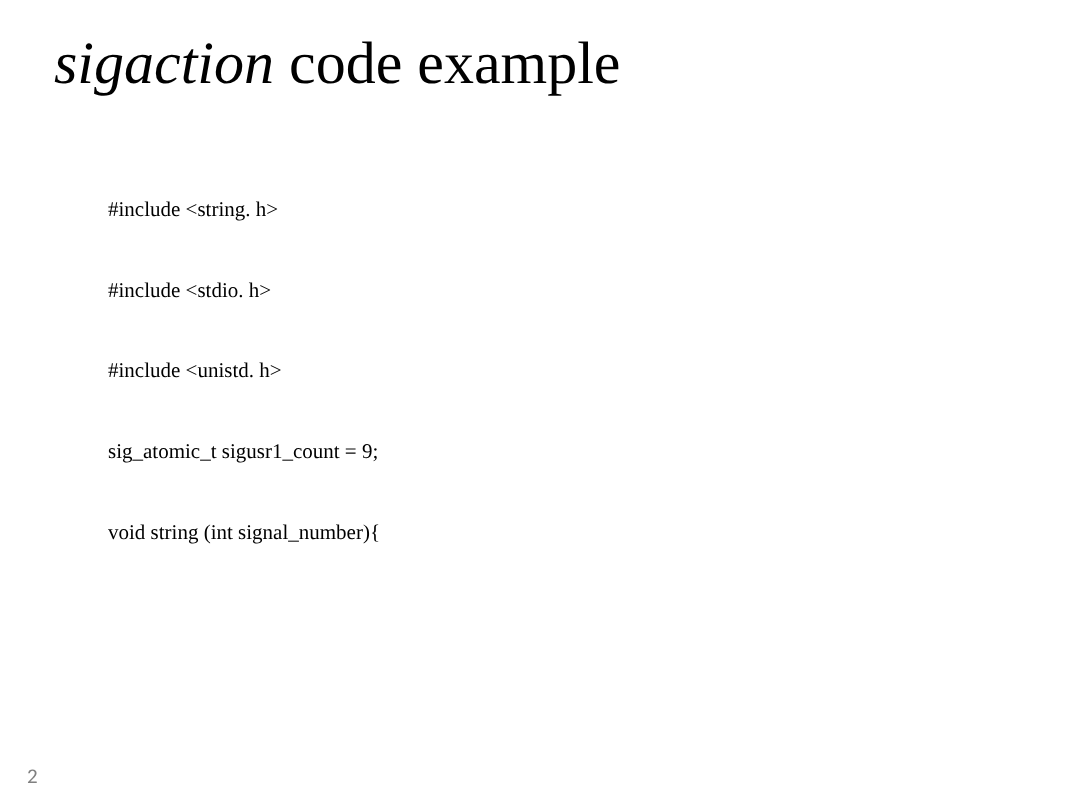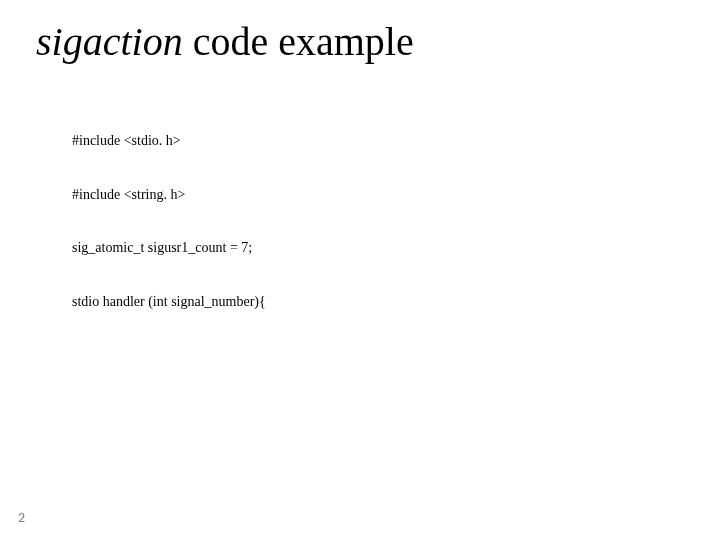--- a/index.html
+++ b/index.html
@@ -50,24 +50,25 @@
 </head>
 <body>
 
 <div class="slide">
 
   <div class="title">
     <span class="it">sigaction</span><span> code example</span>
   </div>
 
   <div class="code">
+    <div>#include &lt;string. h&gt;</div>
     <div>#include &lt;stdio. h&gt;</div>
-    <div>#include &lt;string. h&gt;</div>
-    <div>sig_atomic_t sigusr1_count = 7;</div>
-    <div>stdio handler (int signal_number){</div>
+    <div>#include &lt;unistd. h&gt;</div>
+    <div>sig_atomic_t sigusr1_count = 9;</div>
+    <div>void string (int signal_number){</div>
     
     
     
     
     
     
     
     
     
     

